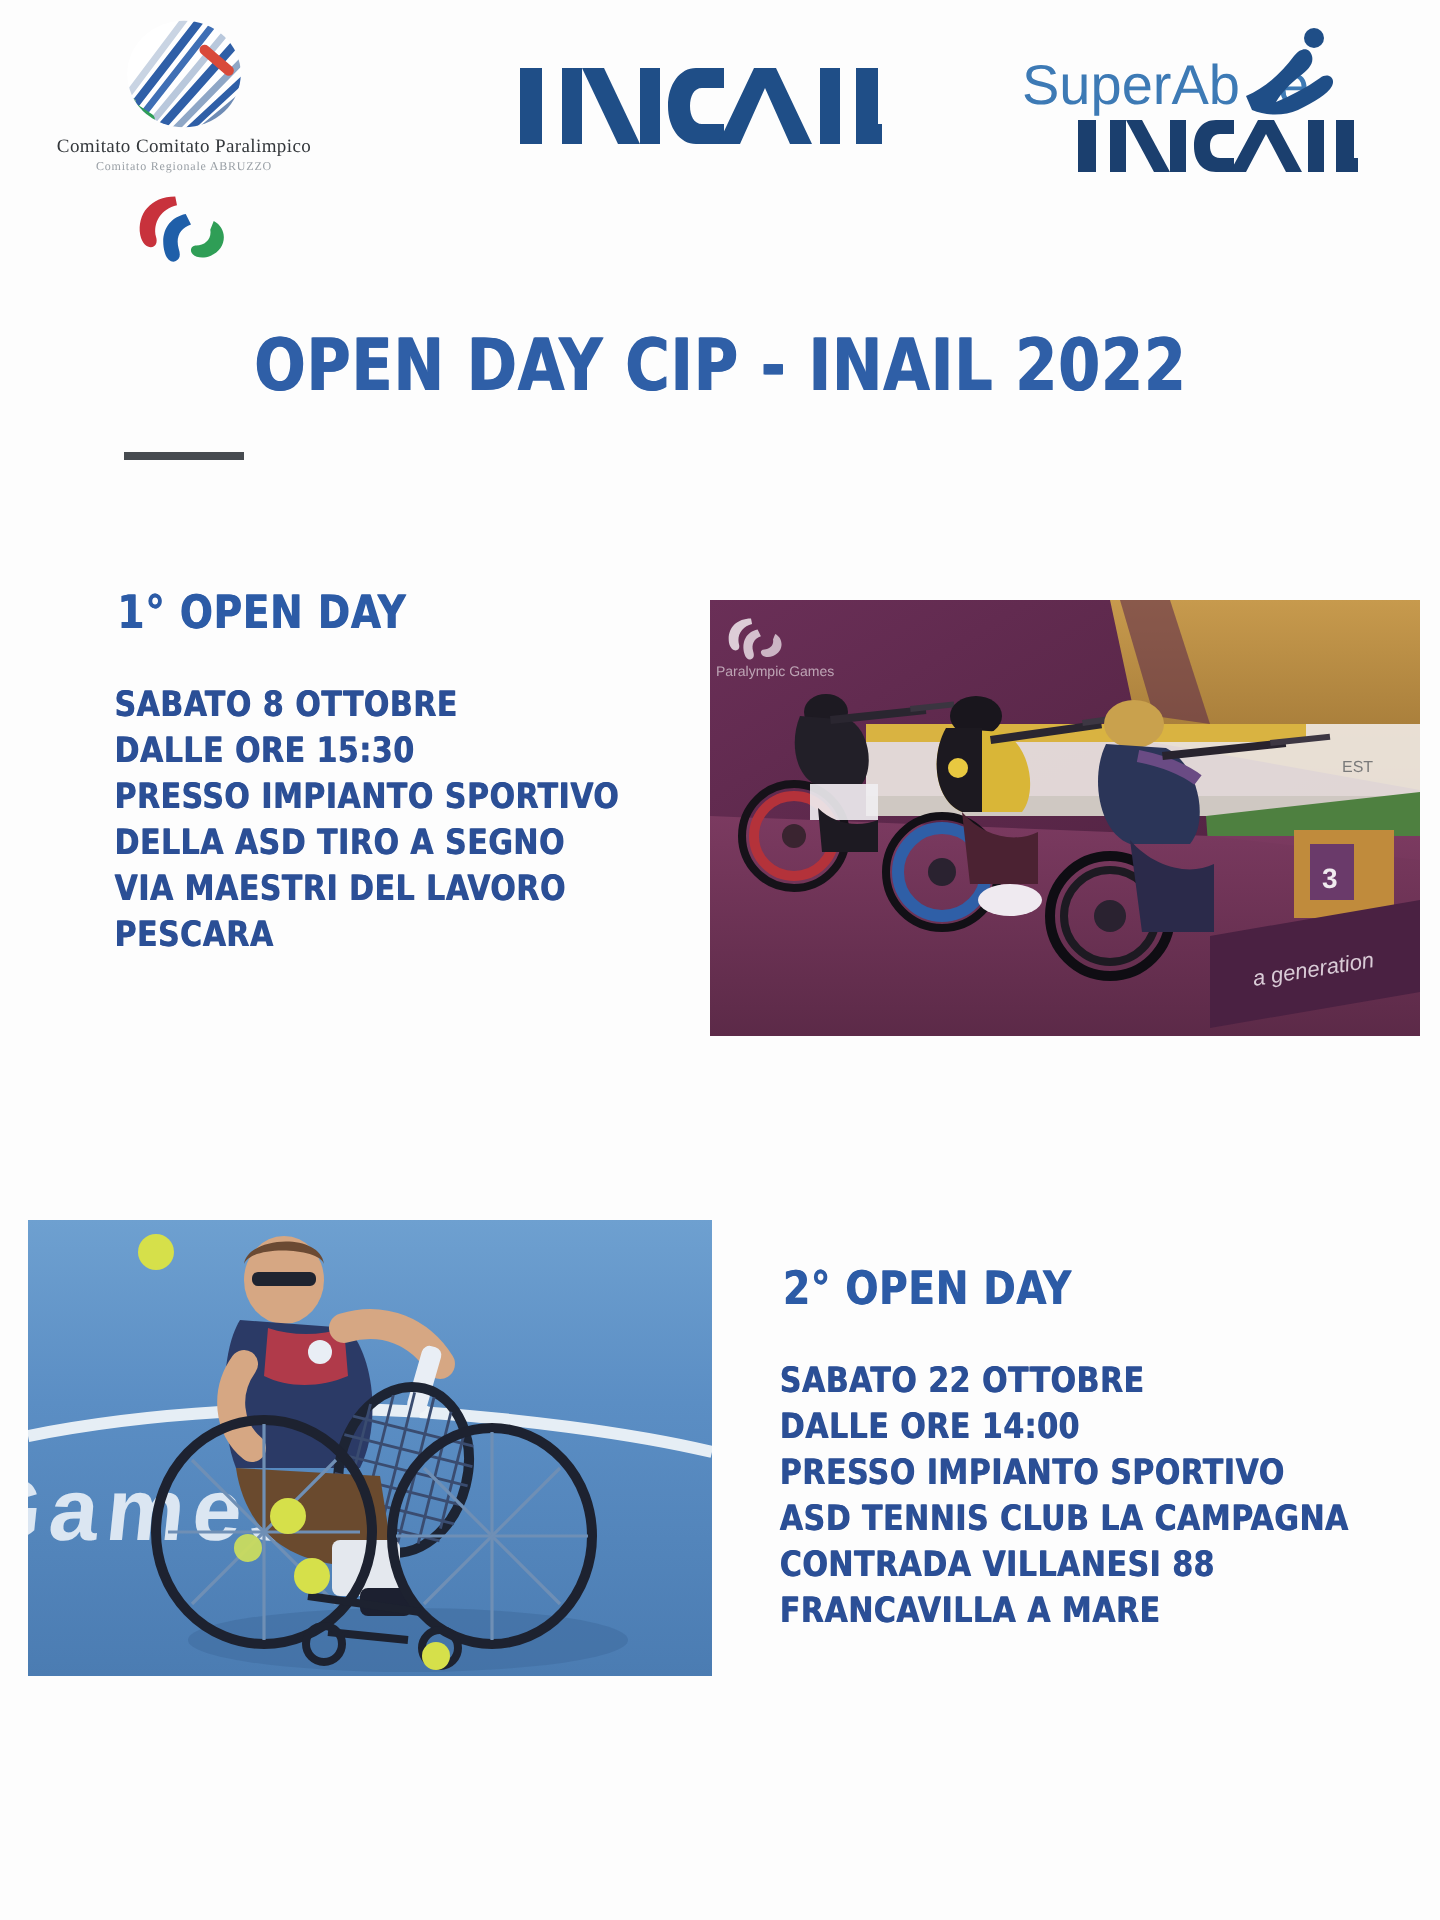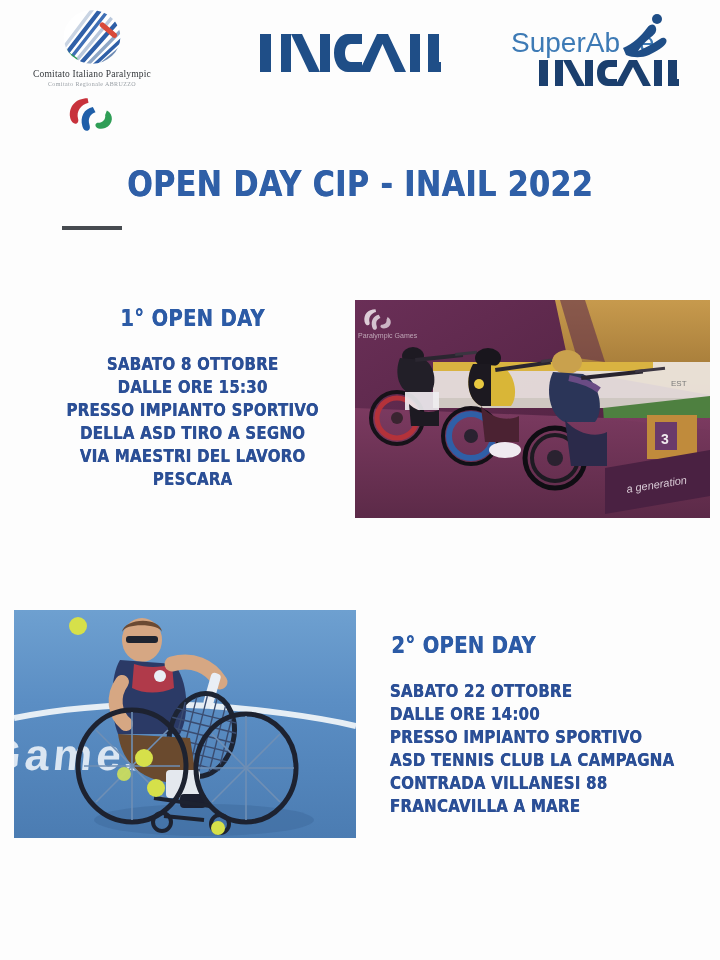--- a/index.html
+++ b/index.html
@@ -106,23 +106,22 @@
     top: 226px;
     width: 60px;
     height: 4px;
     background: #474b50;
   }
 
   
   .event1-text {
     position: absolute;
     left: 50px;
-    top: 305px;
+    top: 294px;
     width: 285px;
-    text-align: center;
   }
   .event2-text {
     position: absolute;
     left: 382px;
     top: 632px;
     width: 312px;
     text-align: left;
   }
   .event-head {
     font-family: "Liberation Sans Narrow", "DejaVu Sans Condensed", "Liberation Sans", sans-serif;
@@ -189,21 +188,21 @@
             <path d="M34 70 L82 16" stroke="#2f5fa7" stroke-width="5"></path>
             <path d="M42 71 L88 24" stroke="#8fa7c6" stroke-width="4"></path>
             <path d="M50 71 L92 32" stroke="#2f5fa7" stroke-width="4"></path>
             <path d="M58 70 L94 40" stroke="#6f8cb5" stroke-width="4"></path>
           </g>
           <path d="M62 22 L76 34" stroke="#d94a3a" stroke-width="6" stroke-linecap="round" fill="none"></path>
           <path d="M18 54 L30 62" stroke="#2f9e56" stroke-width="6" stroke-linecap="round" fill="none"></path>
           <path d="M8 44 L20 52" stroke="#7fb98f" stroke-width="4" stroke-linecap="round" fill="none"></path>
         </g>
       </svg>
-      <div class="cip-name">Comitato Italiano Paralympic</div>
+      <div class="cip-name">Comitato Comitato Paralimpico</div>
       <div class="cip-sub">Comitato Regionale ABRUZZO</div>
       <svg class="agitos" viewBox="0 0 70 48">
         <path d="M30 6 C16 6 8 16 10 28 C11 33 14 35 16 35 C19 35 20 32 19 29 C17 21 22 13 31 11 Z" fill="#c8323c"></path>
         <path d="M36 16 C26 18 21 27 24 38 C25 42 28 44 30 43 C33 42 33 39 32 36 C30 29 33 24 39 22 Z" fill="#1f5fa9"></path>
         <path d="M52 20 C60 24 60 36 50 40 C46 41.5 42 41 40 39 C38 37 39 34 42 34 C47 34 51 30 50 25 Z" fill="#2f9e56"></path>
       </svg>
     </div>
 
     <svg class="inail-logo" viewBox="0 0 185 46">
       <g fill="#1f4e87">

